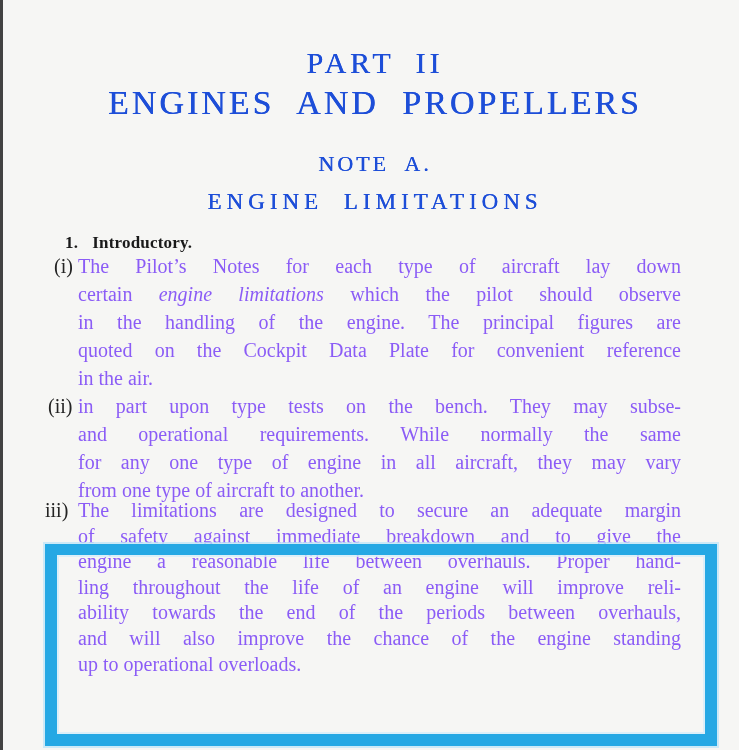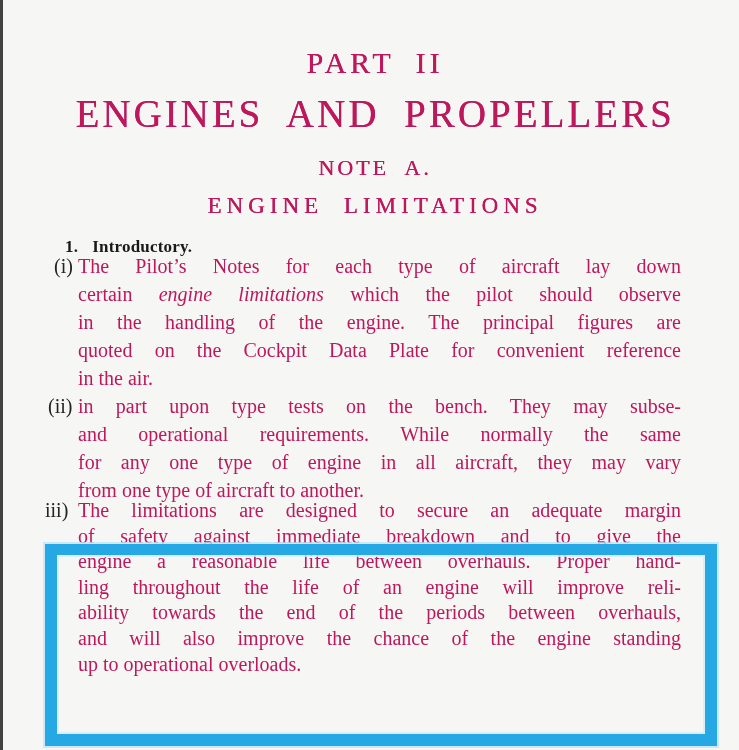--- a/index.html
+++ b/index.html
@@ -17,25 +17,25 @@
   .scan-edge {
     position: absolute; left: 0; top: 0;
     width: 3px; height: 750px;
     background: #424242;
   }
 
   
   .content { position: absolute; left: 45px; top: 0; width: 660px; }
   .content h1, .content h2, .content h3, .content h4 {
     text-align: center; font-weight: normal; line-height: 1;
-    color: #be185d; text-shadow: 0.3px 0 0 currentColor;
+    color: #1d4ed8; text-shadow: 0.3px 0 0 currentColor;
   }
   h1.part-title      { margin: 48px 0 0; font-size: 30px; letter-spacing: 4px; word-spacing: 10px; }
-  h2.section-title   { margin: 16px 0 0; font-size: 39px; letter-spacing: 3px; word-spacing: 12px; }
-  h3.note-title      { margin: 24px 0 0; font-size: 22px; letter-spacing: 3px; word-spacing: 8px; }
+  h2.section-title   { margin: 8px 0 0; font-size: 34px; letter-spacing: 3px; word-spacing: 12px; }
+  h3.note-title      { margin: 33px 0 0; font-size: 22px; letter-spacing: 3px; word-spacing: 8px; }
   h4.subject-title   { margin: 15px 0 0; font-size: 23px; letter-spacing: 5px; word-spacing: 10px; }
 
   h5.intro-heading {
     margin: 21px 0 0 20px; font-size: 17px; font-weight: bold;
     line-height: 1; color: #1a1a1a; letter-spacing: 0.2px;
   }
   .intro-num { margin-right: 14px; }
 
   
   .paras { position: absolute; left: 45px; top: 252px; width: 660px; }
@@ -43,21 +43,21 @@
   .para-label {
     position: absolute; top: 0; left: 6px;
     font-size: 20px; line-height: 28px; color: #242424;
   }
   .para:nth-child(1) .para-label { left: 9px; }
   .para:nth-child(2) .para-label { left: 3px; }
   .para.highlight .para-label { left: 0; line-height: 25.6px; }
   .line {
     font-size: 20px; line-height: 28px; height: 28px;
     text-align: justify; text-align-last: justify;
-    color: #be185d;
+    color: #8b5cf6;
   }
   .line.last { text-align-last: left; }
   .para.highlight { margin-top: -6px; }
   .para.highlight .line { line-height: 25.6px; height: 25.6px; }
   .it { font-style: italic; }
 
   
   .highlight-box {
     position: absolute; left: 45px; top: 544px;
     width: 672px; height: 202px;

